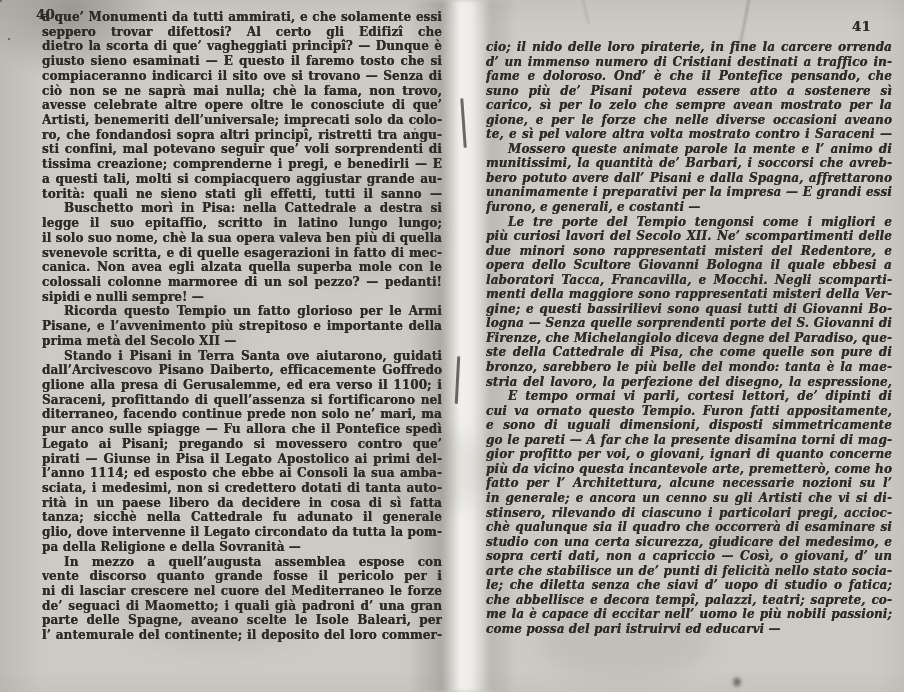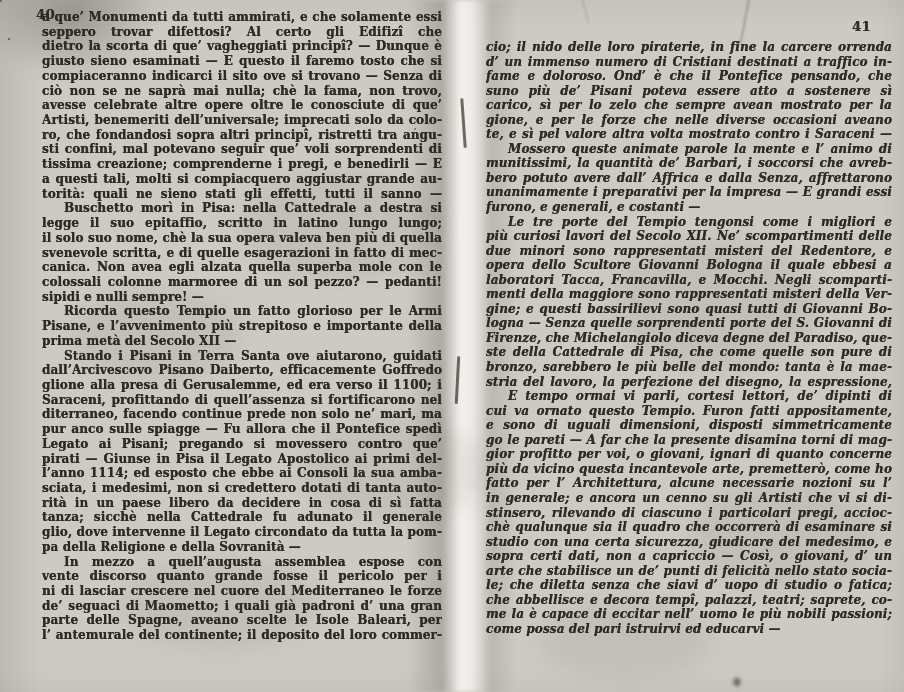--- a/index.html
+++ b/index.html
@@ -169,21 +169,21 @@
   <div class="page-text right">
       <div class="line">cio; il nido delle loro piraterie, in fine la carcere orrenda</div>
       <div class="line">d’ un immenso numero di Cristiani destinati a traffico in-</div>
       <div class="line">fame e doloroso. Ond’ è che il Pontefice pensando, che nes-</div>
       <div class="line">suno più de’ Pisani poteva essere atto a sostenere sì pesante</div>
       <div class="line">carico, sì per lo zelo che sempre avean mostrato per la Reli-</div>
       <div class="line">gione, e per le forze che nelle diverse occasioni aveano spiega-</div>
       <div class="line">te, e sì pel valore altra volta mostrato contro i Saraceni —</div>
       <div class="line indent">Mossero queste animate parole la mente e l’ animo di</div>
       <div class="line">munitissimi, la quantità de’ Barbari, i soccorsi che avreb-</div>
-      <div class="line">bero potuto avere dall’ Affrica e dalla Senza, affrettarono</div>
+      <div class="line">bero potuto avere dall’ Pisani e dalla Spagna, affrettarono</div>
       <div class="line">unanimamente i preparativi per la impresa — E grandi essi</div>
       <div class="line endline">furono, e generali, e costanti —</div>
       <div class="line indent">Le tre porte del Tempio tengonsi come i migliori e</div>
       <div class="line">più curiosi lavori del Secolo XII. Ne’ scompartimenti delle</div>
       <div class="line">due minori sono rappresentati misteri del Redentore, e sono</div>
       <div class="line">opera dello Scultore Giovanni Bologna il quale ebbesi a col-</div>
       <div class="line">laboratori Tacca, Francavilla, e Mocchi. Negli scomparti-</div>
       <div class="line">menti della maggiore sono rappresentati misteri della Ver-</div>
       <div class="line">gine; e questi bassirilievi sono quasi tutti di Giovanni Bo-</div>
       <div class="line">logna — Senza quelle sorprendenti porte del S. Giovanni di</div>

